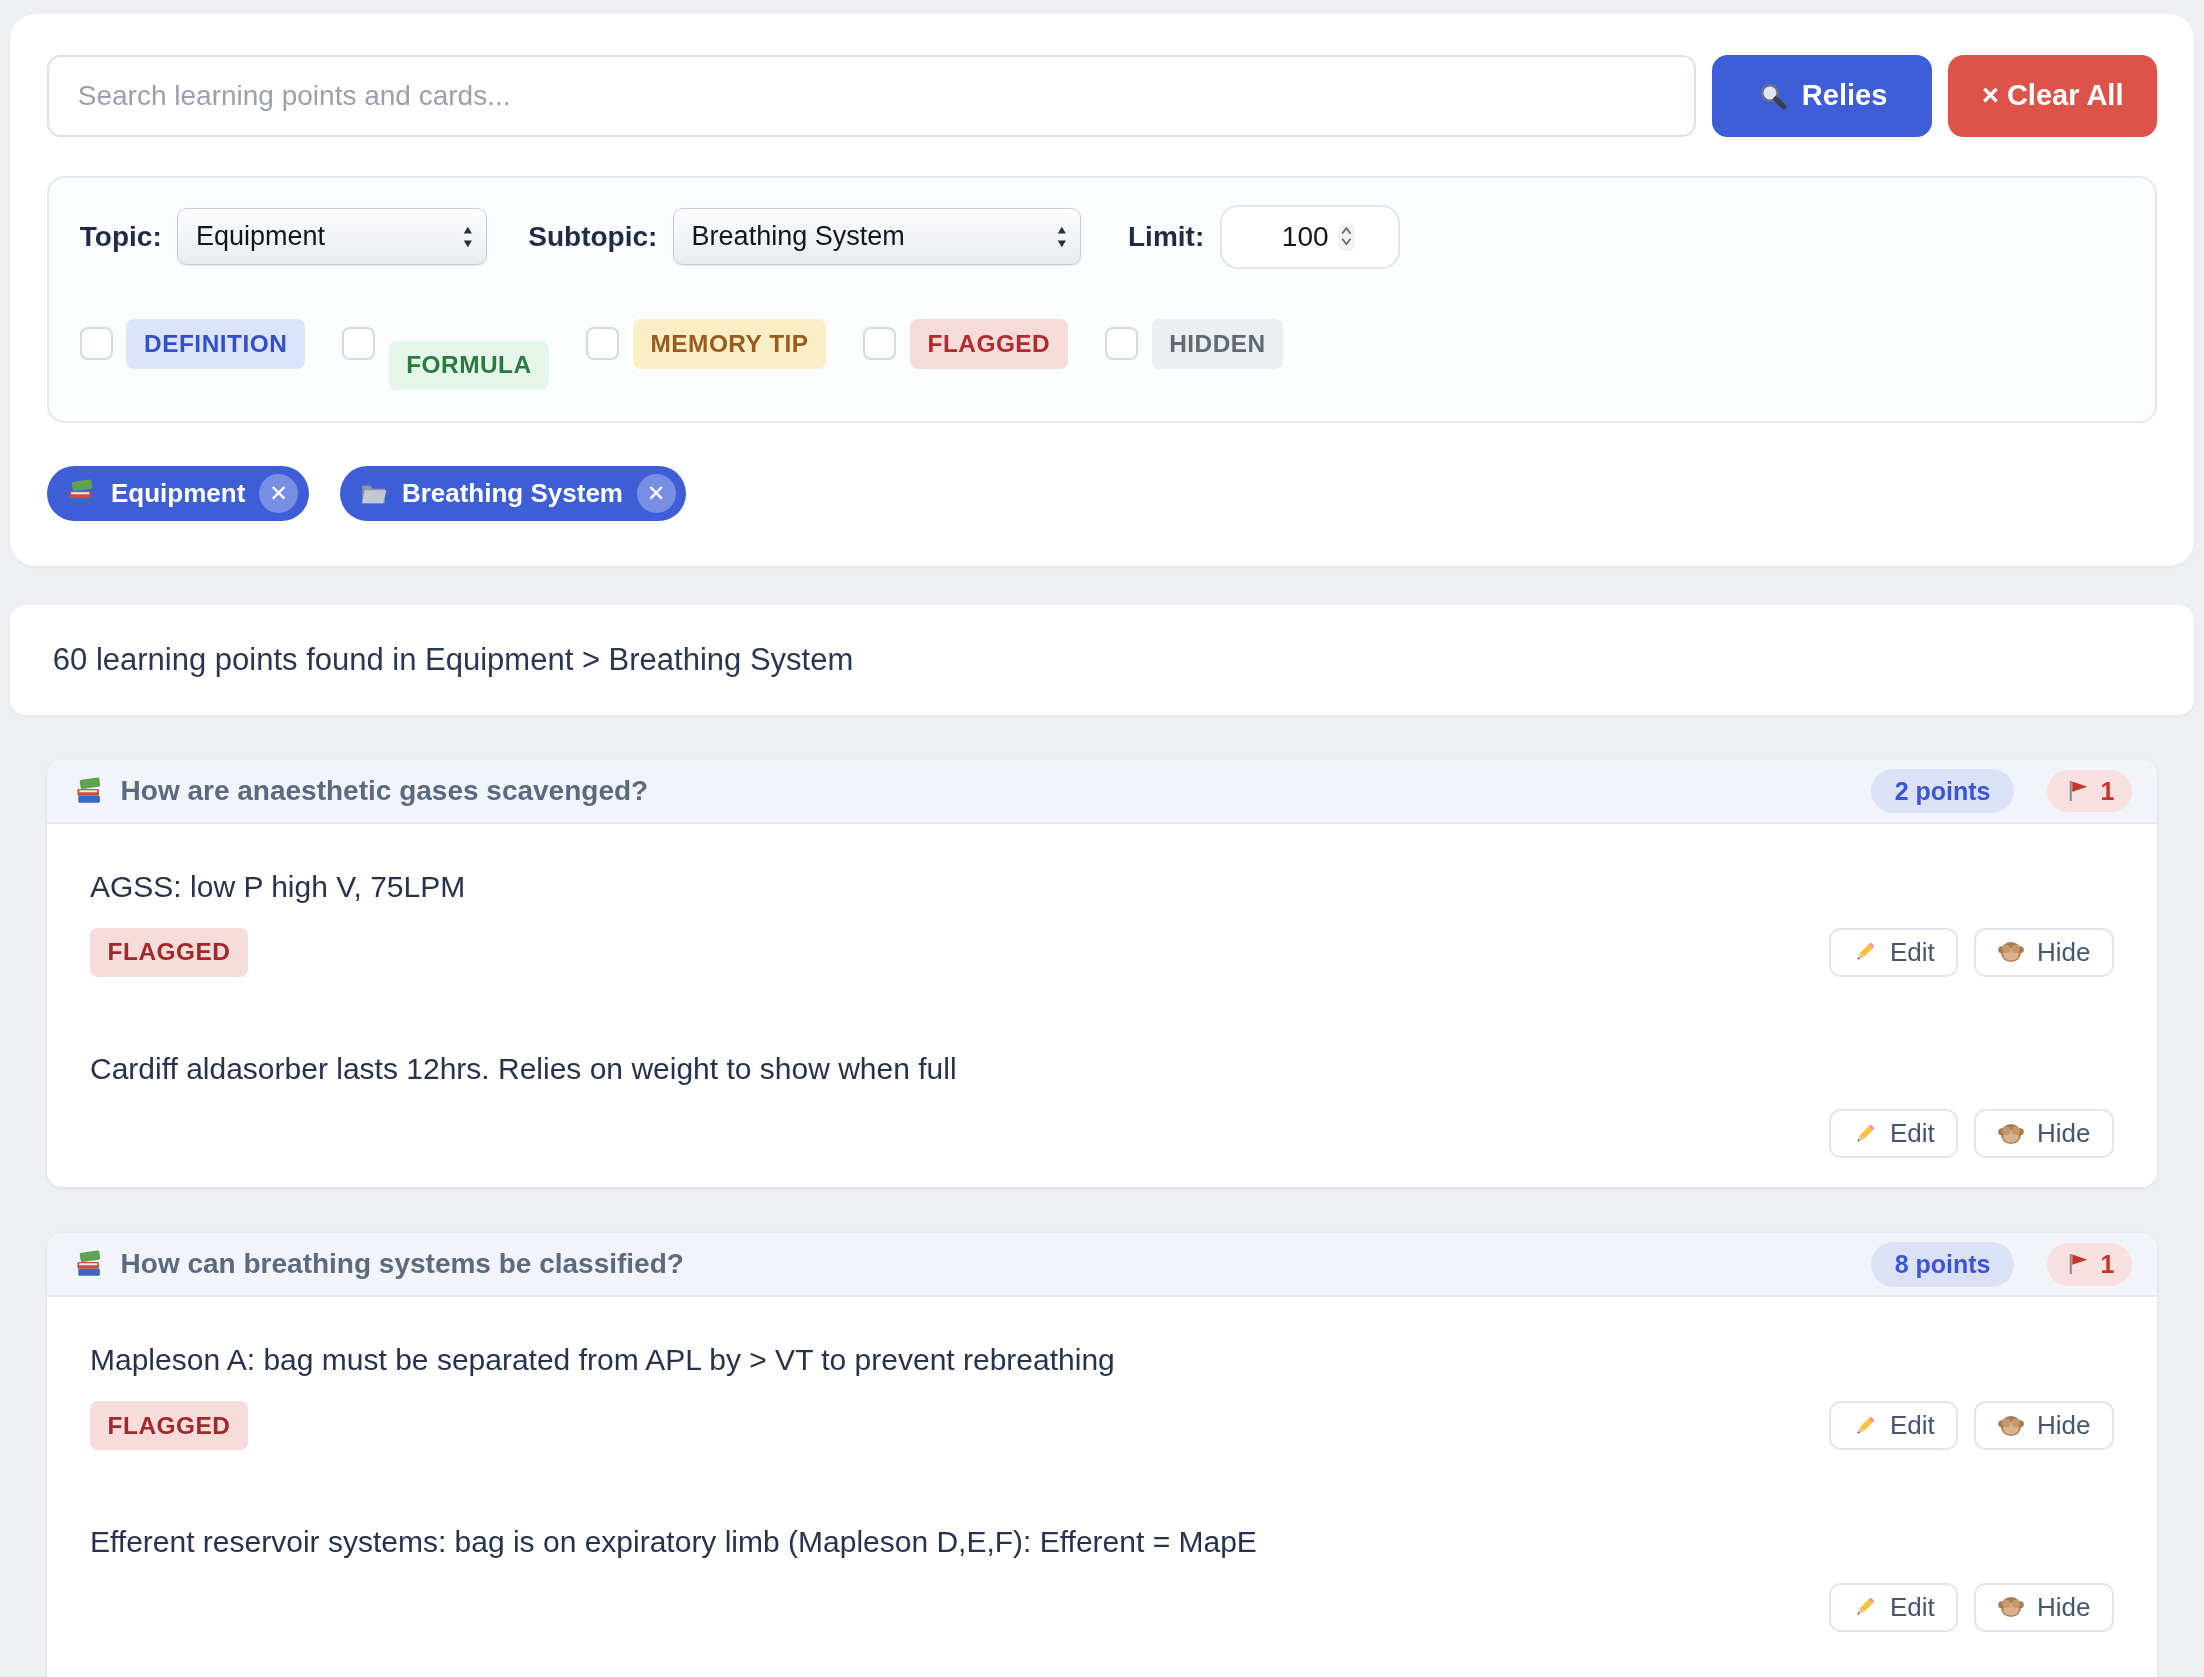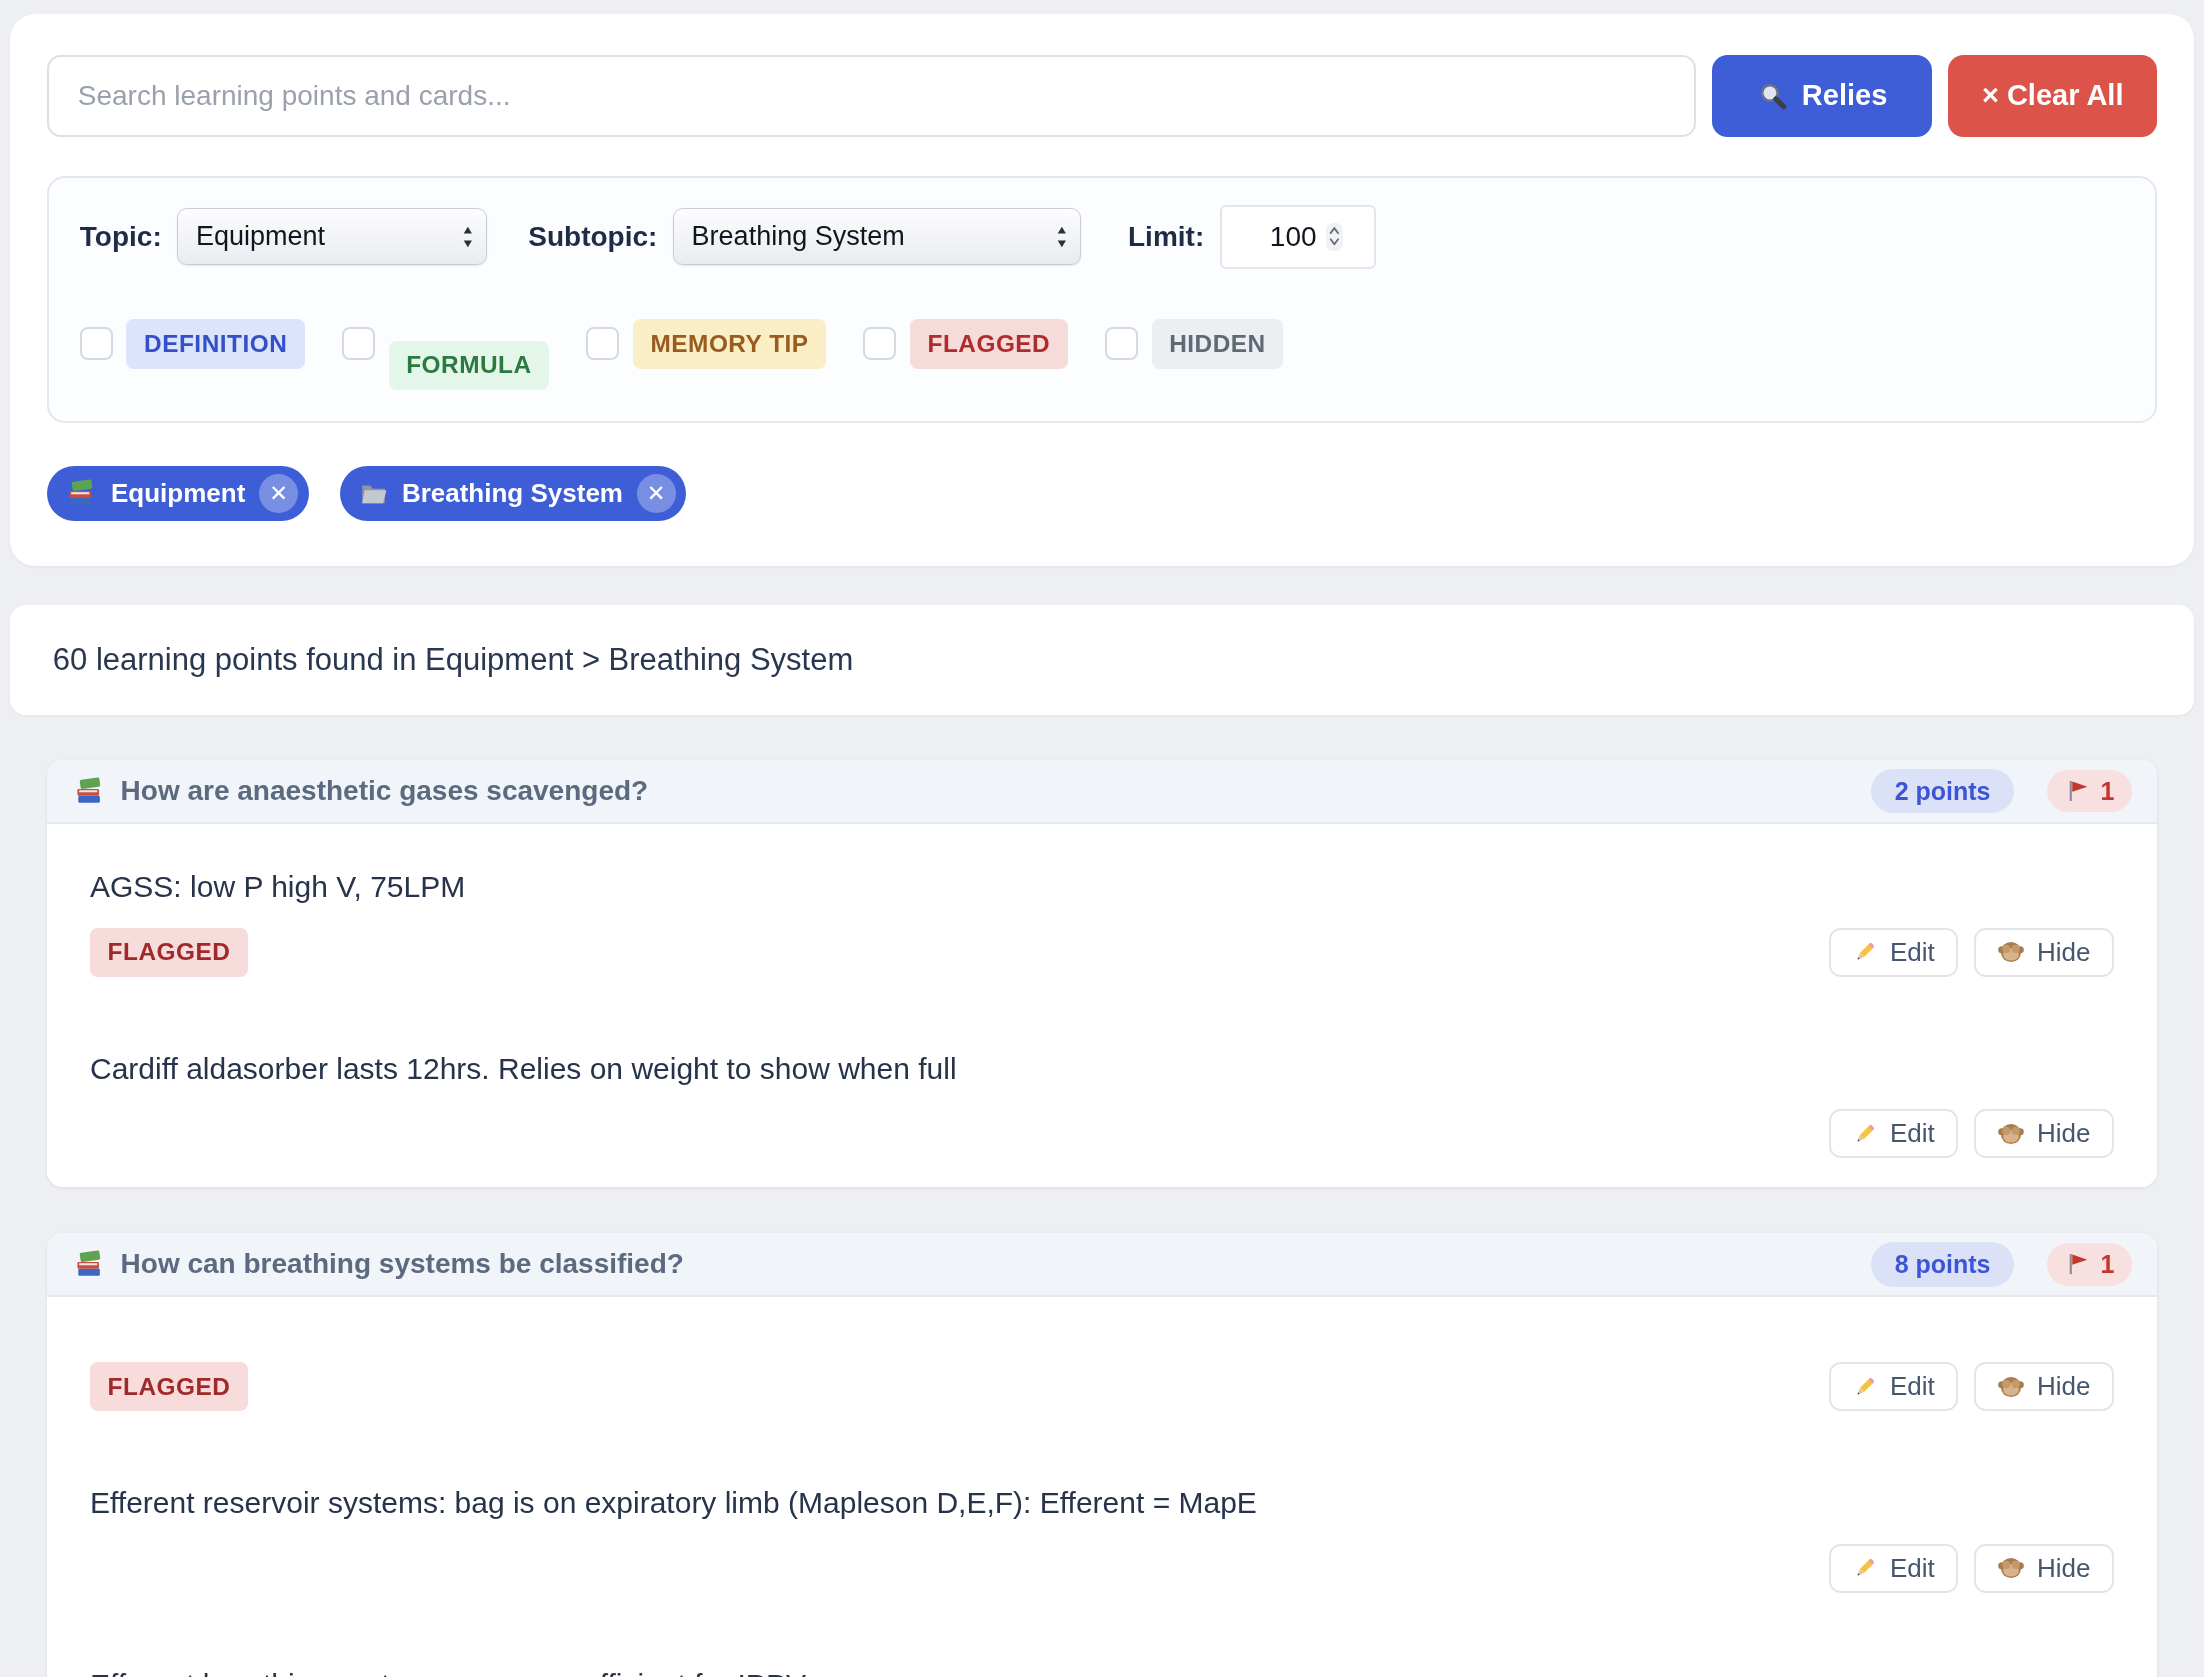--- a/index.html
+++ b/index.html
@@ -29,21 +29,21 @@
     background: #fcfdfe; padding: 27px 31px 31px; }
   .filter-row1 { display: flex; align-items: center; }
   .flabel { font-size: 28px; font-weight: bold; color: #1f2c46; margin-right: 15.6px; }
   .select { height: 57px; border: 1px solid #c8cdd5; border-radius: 9.8px;
     background: linear-gradient(#fdfdfe, #e9ebef); display: flex; align-items: center;
     padding: 0 45px 0 17.6px; position: relative; font-size: 27px; color: #10151f;
     box-shadow: 0 1px 2px rgba(0,0,0,.10); cursor: default; }
   .select .arrows { position: absolute; right: 11.7px; top: 50%; transform: translateY(-50%); }
   .w-topic { width: 310px; margin-right: 41px; }
   .w-subtopic { width: 408px; margin-right: 47px; }
-  .limit-wrap { width: 156px; height: 64px; border: 2px solid #e2e6ec; border-radius: 6px;
+  .limit-wrap { width: 180px; height: 64px; border: 2px solid #e2e6ec; border-radius: 18px;
     display: flex; align-items: center; justify-content: center; gap: 9.8px; background: #fff; }
   .limit-input { width: 64px; border: none; font-size: 28px; color: #10151f; text-align: right;
     outline: none; font-family: inherit; background: transparent; }
   .stepper { display: flex; align-items: center; background: #f1f2f5; border-radius: 6.8px; padding: 2.9px 2px; }
 
   .filter-row2 { display: flex; align-items: center; gap: 37px; margin-top: 29px; }
   .tf { display: flex; align-items: center; gap: 13.7px; cursor: pointer; }
   .tf input { appearance: none; -webkit-appearance: none; width: 33px; height: 33px;
     border: 2px solid #d5dae2; border-radius: 7.8px; background: #fff; cursor: pointer; }
   .tf .pill { font-size: 24.4px; font-weight: bold; padding: 10.7px 17.6px; border-radius: 7.8px;
@@ -300,20 +300,21 @@
             <svg viewBox="0 0 36 36" width="26" height="26">
               <line x1="8" y1="4" x2="8" y2="32" stroke="#8a8f98" stroke-width="3"></line>
               <path d="M10 5 L31 12 L10 19 Z" fill="#c0392b"></path>
             </svg>
           </span>
           <span>1</span>
         </span>
       </div>
       <div class="card-body">
         <div class="point">
+          <div class="point-text">Mapleson A: bag must be separated from APL by &gt; VT to prevent rebreathing</div>
           <div class="point-meta">
             <span class="flag-tag">FLAGGED</span>
             <div class="actions">
               <button class="abtn">
                 <span class="icon">
                   <svg viewBox="0 0 36 36" width="26" height="26">
                     <g transform="rotate(45 18 18)">
                       <rect x="14" y="3" width="8" height="5" rx="2" fill="#ef9aa2"></rect>
                       <rect x="14" y="7" width="8" height="17" fill="#f5c242"></rect>
                       <path d="M14 24 h8 l-4 9 Z" fill="#e8c79a"></path>

